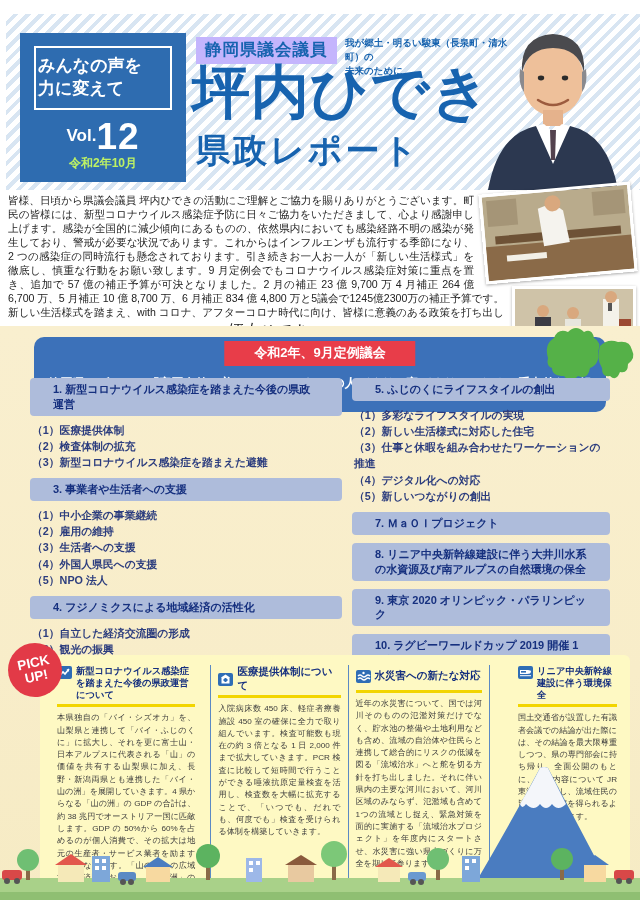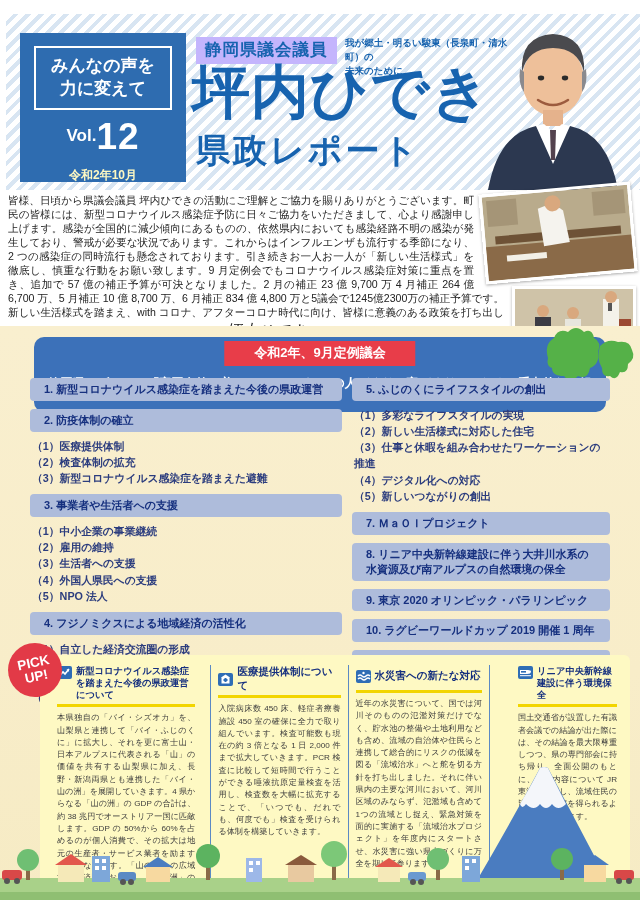--- a/index.html
+++ b/index.html
@@ -3,25 +3,25 @@
 <meta charset="utf-8">
 <style>
   html,body{margin:0;padding:0;background:#fff;font-family:"Liberation Sans","DejaVu Sans",sans-serif;}
   .page{position:relative;width:640px;height:900px;overflow:hidden;background:#fff;}
 
   
   .hdr-stripes{position:absolute;left:6px;top:14px;width:634px;height:176px;
     background:repeating-linear-gradient(135deg,#ffffff 0 5px,#d8e5f2 5px 9px);}
   .vol-box{position:absolute;left:20px;top:33px;width:166px;height:149px;background:#2e6cb0;}
   .slogan-frame{border:2px solid #fff;margin:13px 14px 8px 14px;padding:7px 2px;color:#fff;
-    font-weight:bold;font-size:17px;text-align:center;line-height:1.35;}
+    font-weight:bold;font-size:17px;text-align:left;line-height:1.35;}
   .vol-line{color:#fff;text-align:center;font-weight:bold;line-height:1;}
   .vol-prefix{font-size:17px;vertical-align:8px;}
   .vol-num{font-size:37px;letter-spacing:1px;}
-  .vol-date{color:#fef9c3;text-align:center;font-weight:bold;font-size:12px;margin-top:12px;}
+  .vol-date{color:#bef264;text-align:center;font-weight:bold;font-size:12px;margin-top:0;}
   .pos-badge{position:absolute;left:196px;top:37px;background:#c4b5fd;color:#1763af;
     font-weight:bold;font-size:16.5px;padding:2px 9px 3px 9px;letter-spacing:1px;}
   .tagline{position:absolute;left:345px;top:36px;width:175px;color:#1763af;font-size:9.5px;
     font-weight:bold;line-height:1.45;}
   .big-name{position:absolute;left:192px;top:54px;color:#1763af;font-weight:900;font-size:58px;
     letter-spacing:1px;white-space:nowrap;}
   .report-title{position:absolute;left:196px;top:128px;color:#1763af;font-weight:900;font-size:34px;
     letter-spacing:3px;white-space:nowrap;}
   .portrait{position:absolute;right:0px;top:14px;width:182px;height:176px;}
 
@@ -43,21 +43,21 @@
   .session-badge{position:absolute;left:50%;transform:translateX(-50%);top:4px;background:#e83d49;
     color:#fff;font-weight:bold;font-size:13px;padding:3px 30px 4px 30px;white-space:nowrap;}
   .vision{position:absolute;left:0;top:38px;width:100%;text-align:center;color:#fff;font-weight:bold;
     font-size:12.2px;letter-spacing:0px;}
   .shizuoka-map{position:absolute;right:4px;top:324px;width:94px;height:76px;}
 
   
   .agenda-col-left{position:absolute;left:30px;top:378px;width:312px;}
   .agenda-col-right{position:absolute;left:352px;top:378px;width:258px;}
   .agenda-bar{background:#aebcdb;border-radius:4px;color:#16307f;font-weight:bold;font-size:11px;
-    line-height:1.35;padding:4px 14px;margin-bottom:6px;}
+    line-height:1.35;padding:4px 23px;margin-bottom:6px;}
   .agenda-subs{margin:2px 0 8px 2px;}
   .agenda-sub{color:#2c3d7e;font-size:10.8px;font-weight:bold;line-height:1.5;}
   .mt8{margin-top:8px;}
 
   
   .pickup-badge{position:absolute;left:8px;top:643px;width:54px;height:54px;border-radius:50%;
     background:#e23a47;color:#fff;font-weight:bold;font-size:13.5px;display:flex;flex-direction:column;
     align-items:center;justify-content:center;line-height:1.05;transform:rotate(-12deg);z-index:6;}
   .pickup-panel{position:absolute;left:40px;top:655px;width:590px;height:238px;background:#fef9c3;
     border-radius:6px;z-index:1;}
@@ -149,21 +149,20 @@
     <div class="vision">静岡県のビジョン「富国有徳の美しい“ふじのくに”の人づくり・富づくり」のための重点的な取組</div>
   </div>
 
   <svg class="shizuoka-map" viewBox="0 0 94 76">
     <path d="M6,34 Q2,20 12,14 Q16,4 26,8 Q34,0 42,8 Q50,4 52,14 Q60,18 56,28 Q58,40 48,44 Q46,56 36,52 Q28,60 22,52 Q10,52 10,44 Q4,42 6,34 Z" fill="#55b148"></path>
     <path d="M58,22 Q66,14 76,18 Q88,16 90,26 Q94,34 86,40 Q86,50 78,48 Q74,58 68,52 Q60,54 60,44 Q54,34 58,22 Z" fill="#55b148"></path>
   </svg>
 
   <div class="agenda-col-left">
     <div class="agenda-bar">1. 新型コロナウイルス感染症を踏まえた今後の県政運営</div>
-    <div class="agenda-bar mt8">2. 防疫体制の確立</div>
     <div class="agenda-subs">
       <div class="agenda-sub">（1）医療提供体制</div>
       <div class="agenda-sub">（2）検査体制の拡充</div>
       <div class="agenda-sub">（3）新型コロナウイルス感染症を踏まえた避難</div>
     </div>
     <div class="agenda-bar">3. 事業者や生活者への支援</div>
     <div class="agenda-subs">
       <div class="agenda-sub">（1）中小企業の事業継続</div>
       <div class="agenda-sub">（2）雇用の維持</div>
       <div class="agenda-sub">（3）生活者への支援</div>

